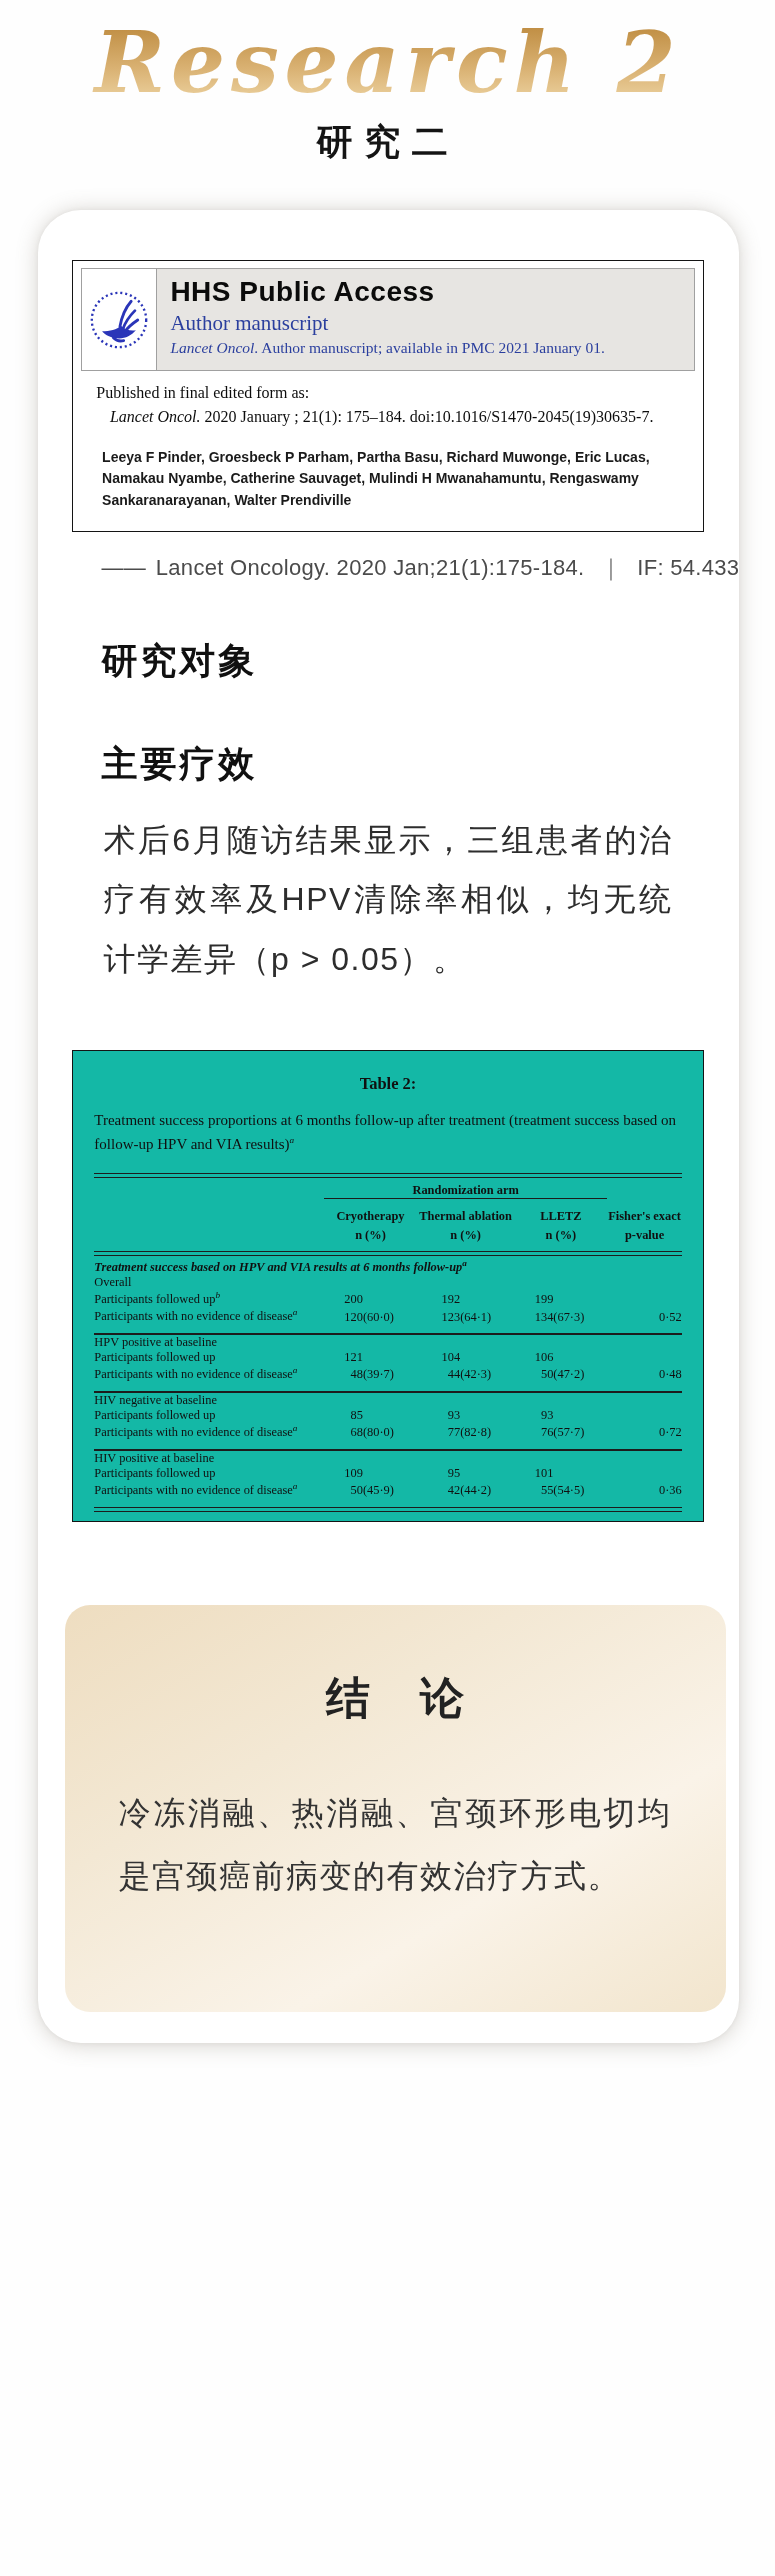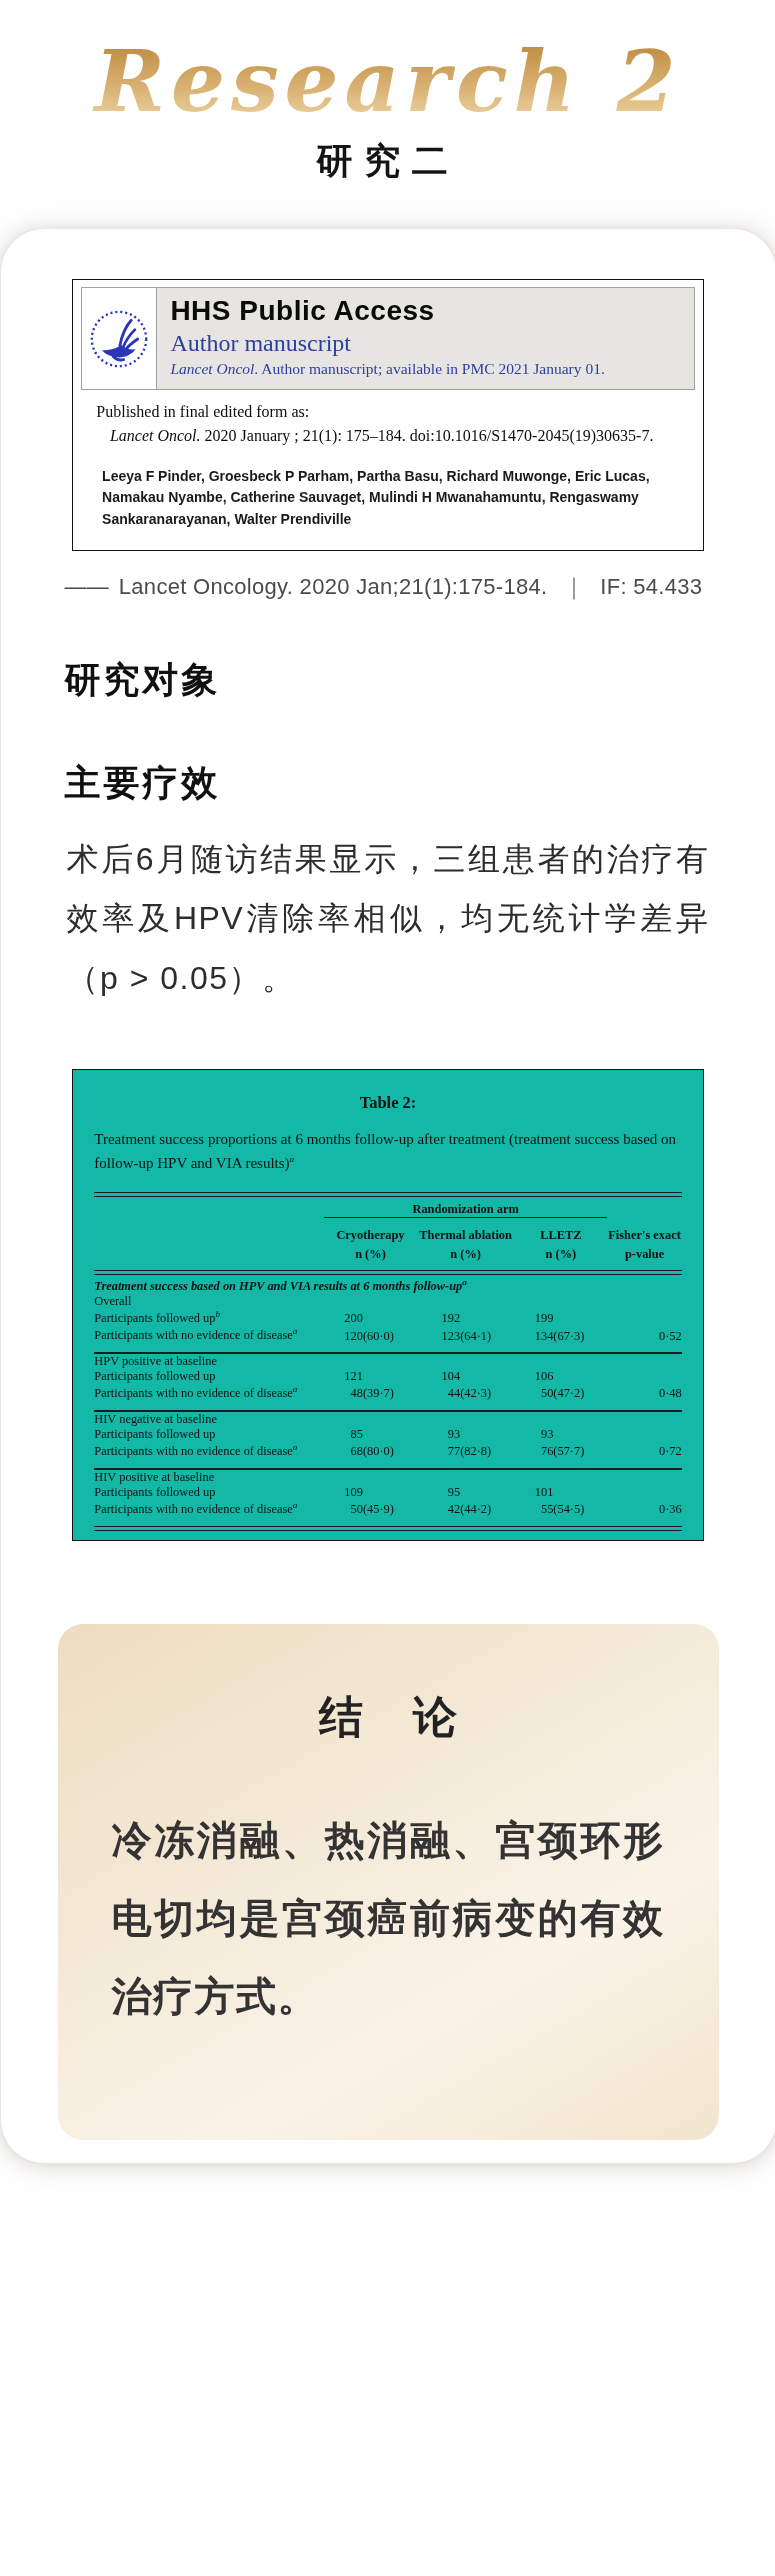--- a/index.html
+++ b/index.html
@@ -1,43 +1,43 @@
 <!DOCTYPE html>
 <html><head>
 <meta charset="utf-8">
 <style>
   html,body{margin:0;padding:0;background:#ffffff;}
   body{width:776px;font-family:"Liberation Sans",sans-serif;-webkit-font-smoothing:antialiased;}
   .page{width:776px;height:2576px;overflow:hidden;background:#fefefe;position:relative;}
 
   
-  .hero{padding-top:33px;text-align:center;}
+  .hero{padding-top:14px;text-align:center;}
   .eyebrow{font-family:"DejaVu Serif",serif;font-style:italic;font-weight:bold;
     font-size:85px;line-height:1.15;letter-spacing:5.8px;color:#d3a258;}
   @supports ((-webkit-background-clip:text) or (background-clip:text)){
     .eyebrow{background:linear-gradient(180deg,#bd8a3e 8%,#d9b172 55%,#f0d8a8 96%);
       -webkit-background-clip:text;background-clip:text;color:transparent;}
   }
   .cn-title{margin-top:5.8px;font-family:"Liberation Serif",serif;font-weight:800;
     font-size:36px;letter-spacing:11.6px;color:#141414;}
 
   
-  .card{width:775px;margin:43px auto 0;background:#ffffff;border-radius:43px;
+  .card{width:701px;margin:43px auto 0;background:#ffffff;border-radius:43px;
     box-shadow:0 1.9px 21.3px rgba(120,110,92,.30),0 0 5.8px rgba(0,0,0,.05);
-    padding:50px 27px 23px;box-sizing:border-box;}
+    padding:50px 27px 31px;box-sizing:border-box;}
 
   
   .paper-box{width:632px;margin:0 auto;border:1.9px solid #141414;background:#fff;
     padding:7.8px 7.8px 13.6px;box-sizing:border-box;font-family:"Liberation Serif",serif;color:#111;}
   .banner{display:flex;align-items:stretch;background:#e7e5e2;border:1px solid #a0a0a0;}
   .logo-cell{width:74px;min-height:101px;background:#ffffff;border-right:1px solid #a0a0a0;
     display:flex;align-items:center;justify-content:center;}
   .banner-text{padding:6.8px 13.6px 8.7px;font-family:"Liberation Sans",sans-serif;}
   .hhs-title{font-size:28px;font-weight:bold;color:#0b0b0b;letter-spacing:0.5px;}
-  .hhs-sub{font-size:24px;color:#2b3f9e;margin-top:2.9px;font-family:"Liberation Serif",serif;}
+  .hhs-sub{font-size:21px;color:#2b3f9e;margin-top:2.9px;font-family:"Liberation Serif",serif;}
   .hhs-line3{font-size:15.5px;color:#2b3f9e;margin-top:2.9px;font-family:"Liberation Serif",serif;}
   .it{font-style:italic;}
   .published{margin:9.7px 0 0 15.5px;font-size:16px;line-height:1.5;color:#0d0d0d;}
   .published .ref{display:block;margin-left:13.6px;}
   .article-title{margin:19.4px 21.3px 0 21.3px;font-family:"Liberation Sans",sans-serif;
     font-weight:bold;font-size:20px;line-height:1.72;color:#0b0b0b;}
   .authors{margin:17.5px 21.3px 5.8px 21.3px;font-family:"Liberation Sans",sans-serif;
     font-weight:bold;font-size:14px;line-height:1.55;color:#1a1a1a;}
 
   
@@ -75,21 +75,21 @@
   td.pct{text-align:left;padding:10.7px 0 0 7.8px;}
   td.pval{text-align:right;padding:10.7px 3.9px 0 0;}
   .rct-bottom{margin-top:8.7px;}
 
   
   .conclusion{width:661px;margin:83px auto 0;border-radius:25px;
     background:linear-gradient(150deg,#eeddc0 0%,#f3e8d4 34%,#faf3e8 68%,#f2e5cd 100%);
     padding:64px 54px 105px;box-sizing:border-box;}
   .conclusion-title{text-align:center;font-family:"Liberation Serif",serif;font-weight:800;
     font-size:44px;letter-spacing:19.4px;color:#222;text-indent:19.4px;}
-  .conclusion-text{margin-top:54px;font-size:40px;font-weight:700;line-height:1.95;
+  .conclusion-text{margin-top:54px;font-size:32px;font-weight:400;line-height:1.95;
     color:#333;letter-spacing:1.5px;text-align:justify;}
 </style>
 </head>
 <body>
 
 <div class="page">
 
   <div class="hero">
     <div class="eyebrow">Research 2</div>
     <div class="cn-title">研究二</div>

